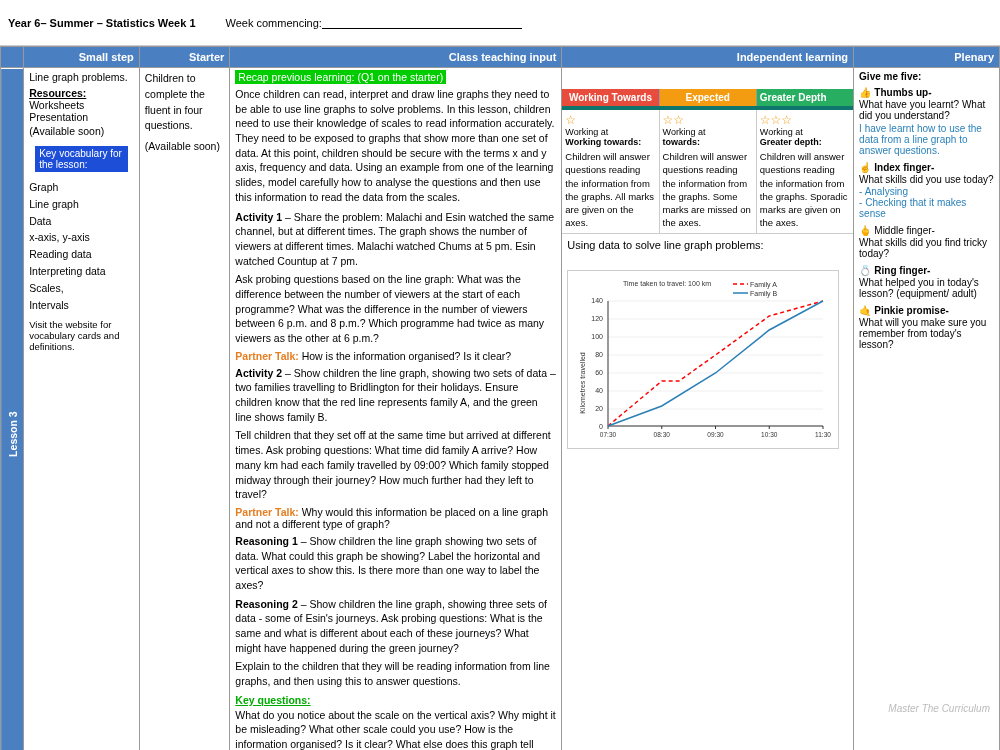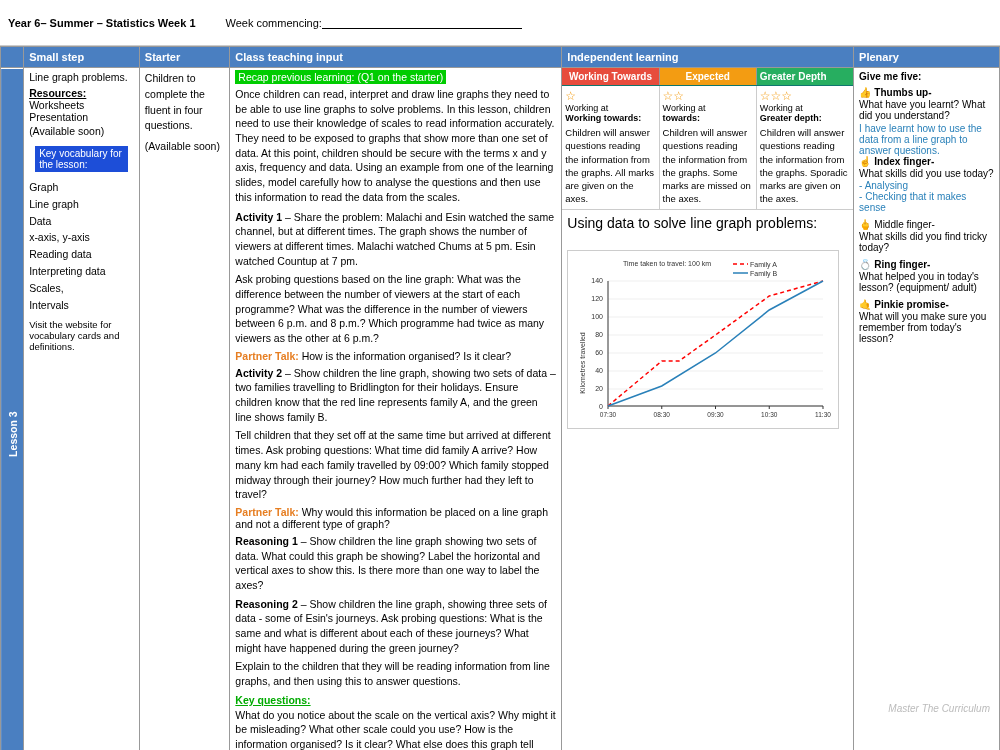--- a/index.html
+++ b/index.html
@@ -41,21 +41,21 @@
     }
     .col-small-step { width: 115px; }
     .col-starter { width: 90px; }
     .col-teaching { width: 330px; }
     .col-independent { width: 290px; }
     .col-plenary { width: 145px; }
 
     .header-row th {
       background: #4a7fc1;
       color: white;
-      text-align: left;
+      text-align: right;
       font-size: 11px;
       padding: 4px 5px;
       font-weight: bold;
     }
 
     .working-towards { background: #e74c3c; color: white; text-align: center; font-weight: bold; font-size: 10px; padding: 3px; }
     .expected { background: #f39c12; color: white; text-align: center; font-weight: bold; font-size: 10px; padding: 3px; }
     .greater-depth { background: #27ae60; color: white; font-weight: bold; font-size: 10px; padding: 3px; }
     .indep-col { flex: 1; padding: 3px 3px; border-right: 1px solid #ccc; font-size: 10px; }
     .indep-col:last-child { border-right: none; }
@@ -181,21 +181,21 @@
         <div style="margin-bottom:5px; line-height:1.4;">Explain to the children that they will be reading information from line graphs, and then using this to answer questions.</div>
 
         <div>
           <div style="text-decoration:underline; color:#00aa00; font-weight:bold; margin-bottom:2px;">Key questions:</div>
           <div style="line-height:1.4;">What do you notice about the scale on the vertical axis? Why might it be misleading? What other scale could you use? How is the information organised? Is it clear? What else does this graph tell you? What does it not tell you? How can you calculate _________? Why would this information be placed on a line graph and not a different type of graph?</div>
         </div>
       </td>
 
       <td class="col-independent" style="padding:0;">
 
-        <div style="display:flex; border-bottom:1px solid #0f766e;">
+        <div style="display:flex; border-bottom:4px solid #0f766e;margin-top:21px;">
           <div class="working-towards" style="flex:1; border-right:1px solid #999;">Working Towards</div>
           <div class="expected" style="flex:1; border-right:1px solid #999;">Expected</div>
           <div class="greater-depth" style="flex:1;">Greater Depth</div>
         </div>
 
         <div style="display:flex; border-bottom:1px solid #ccc;">
           <div class="indep-col">
             <div style="color:#f39c12; font-size:12px;">☆</div>
             <div style="font-size:9px;">Working at</div>
             <div style="font-size:9px; font-weight:bold;">Working towards:</div>
@@ -209,21 +209,21 @@
           </div>
           <div class="indep-col">
             <div style="color:#f39c12; font-size:12px;">☆☆☆</div>
             <div style="font-size:9px;">Working at</div>
             <div style="font-size:9px; font-weight:bold;">Greater depth:</div>
             <div style="font-size:9.5px; margin-top:3px; line-height:1.4;">Children will answer questions reading the information from the graphs. Sporadic marks are given on the axes.</div>
           </div>
         </div>
 
         <div style="padding:5px;">
-          <div style="font-size:14px; margin-bottom:19px;">Using data to solve line graph problems:</div>
+          <div style="font-size:11px; margin-bottom:19px;">Using data to solve line graph problems:</div>
           
           <div style="background:white; border:1px solid #ccc; padding:5px; display:inline-block;">
             <svg width="260" height="165" viewBox="0 0 260 165">
 
               <text x="50" y="10" font-size="7" fill="#333">Time taken to travel: 100 km</text>
 
               <line x1="160" y1="8" x2="175" y2="8" stroke="red" stroke-width="1.5" stroke-dasharray="4,3"></line>
               <text x="177" y="11" font-size="7" fill="#333">Family A</text>
               <line x1="160" y1="17" x2="175" y2="17" stroke="#2980b9" stroke-width="1.5"></line>
               <text x="177" y="20" font-size="7" fill="#333">Family B</text>
@@ -269,21 +269,21 @@
               <polyline points="35,150 88.75,130 142.5,97 196.25,54 250,25" fill="none" stroke="#2980b9" stroke-width="1.5"></polyline>
             </svg>
           </div>
         </div>
       </td>
 
       <td class="col-plenary">
         <div class="plenary-section">
           <div style="font-weight:bold; margin-bottom:5px;">Give me five:</div>
 
-          <div style="">
+          <div style="margin-bottom:6px;">
             <span>👍</span>
             <span style="font-weight:bold;">Thumbs up-</span>
             <div style="margin-top:1px;">What have you learnt? What did you understand?</div>
             <div class="highlight-blue" style="margin-top:2px;">I have learnt how to use the data from a line graph to answer questions.</div>
           </div>
 
           <div style="margin-bottom:6px;">
             <span>☝</span>
             <span style="font-weight:bold;">Index finger-</span>
             <div style="margin-top:1px;">What skills did you use today?</div>

